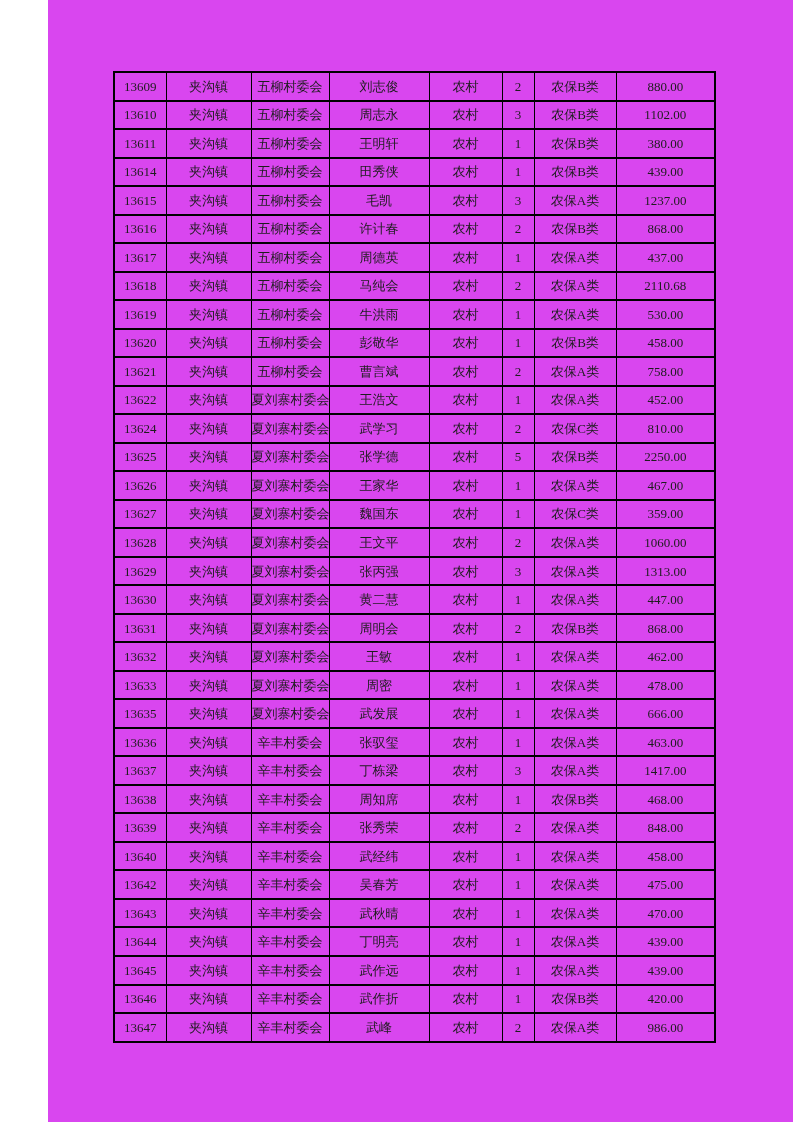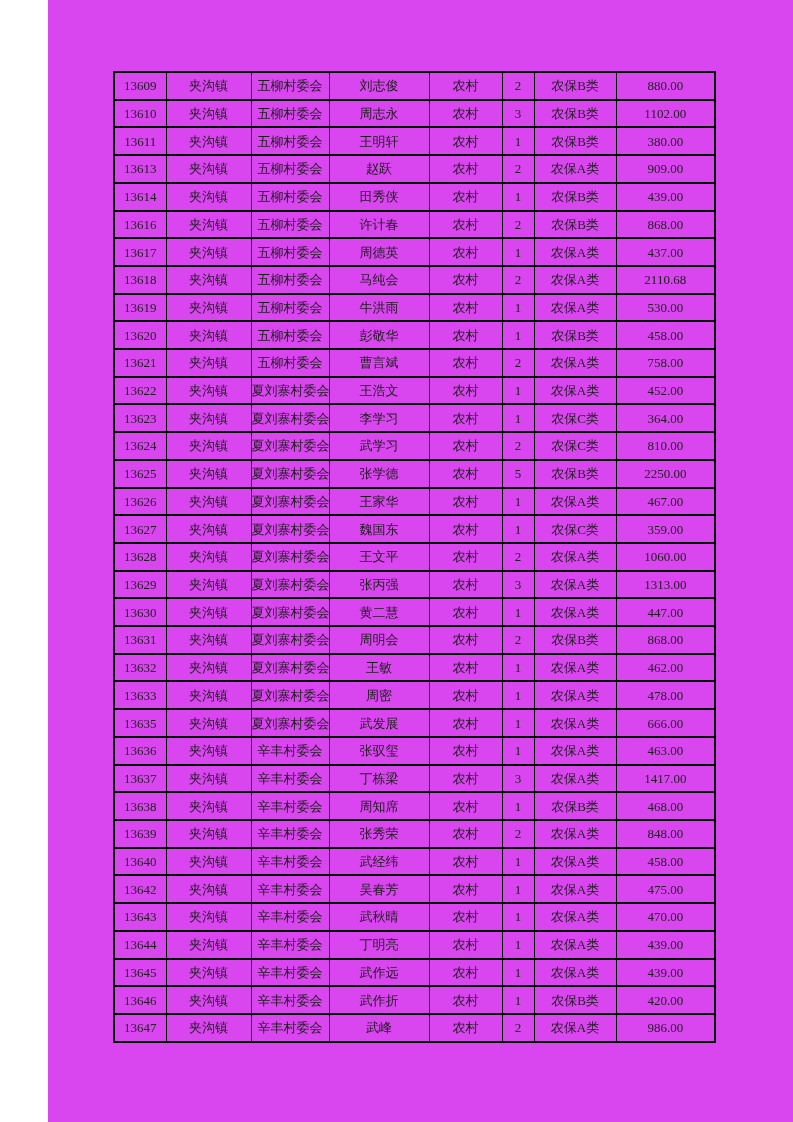--- a/index.html
+++ b/index.html
@@ -90,40 +90,40 @@
           <td>13611</td>
           <td>夹沟镇</td>
           <td>五柳村委会</td>
           <td>王明轩</td>
           <td>农村</td>
           <td>1</td>
           <td>农保B类</td>
           <td>380.00</td>
         </tr>
         <tr>
-          <td>13613</td>
-          <td>夹沟镇</td>
-          <td>五柳村委会</td>
-          <td>赵跃</td>
-          <td>农村</td>
-          <td>2</td>
-          <td>农保A类</td>
-          <td>909.00</td>
-        </tr>
-        <tr>
           <td>13614</td>
           <td>夹沟镇</td>
           <td>五柳村委会</td>
           <td>田秀侠</td>
           <td>农村</td>
           <td>1</td>
           <td>农保B类</td>
           <td>439.00</td>
         </tr>
         <tr>
+          <td>13615</td>
+          <td>夹沟镇</td>
+          <td>五柳村委会</td>
+          <td>毛凯</td>
+          <td>农村</td>
+          <td>3</td>
+          <td>农保A类</td>
+          <td>1237.00</td>
+        </tr>
+        <tr>
           <td>13616</td>
           <td>夹沟镇</td>
           <td>五柳村委会</td>
           <td>许计春</td>
           <td>农村</td>
           <td>2</td>
           <td>农保B类</td>
           <td>868.00</td>
         </tr>
         <tr>
@@ -178,30 +178,20 @@
         </tr>
         <tr>
           <td>13622</td>
           <td>夹沟镇</td>
           <td>夏刘寨村委会</td>
           <td>王浩文</td>
           <td>农村</td>
           <td>1</td>
           <td>农保A类</td>
           <td>452.00</td>
-        </tr>
-        <tr>
-          <td>13623</td>
-          <td>夹沟镇</td>
-          <td>夏刘寨村委会</td>
-          <td>李学习</td>
-          <td>农村</td>
-          <td>1</td>
-          <td>农保C类</td>
-          <td>364.00</td>
         </tr>
         <tr>
           <td>13624</td>
           <td>夹沟镇</td>
           <td>夏刘寨村委会</td>
           <td>武学习</td>
           <td>农村</td>
           <td>2</td>
           <td>农保C类</td>
           <td>810.00</td>

